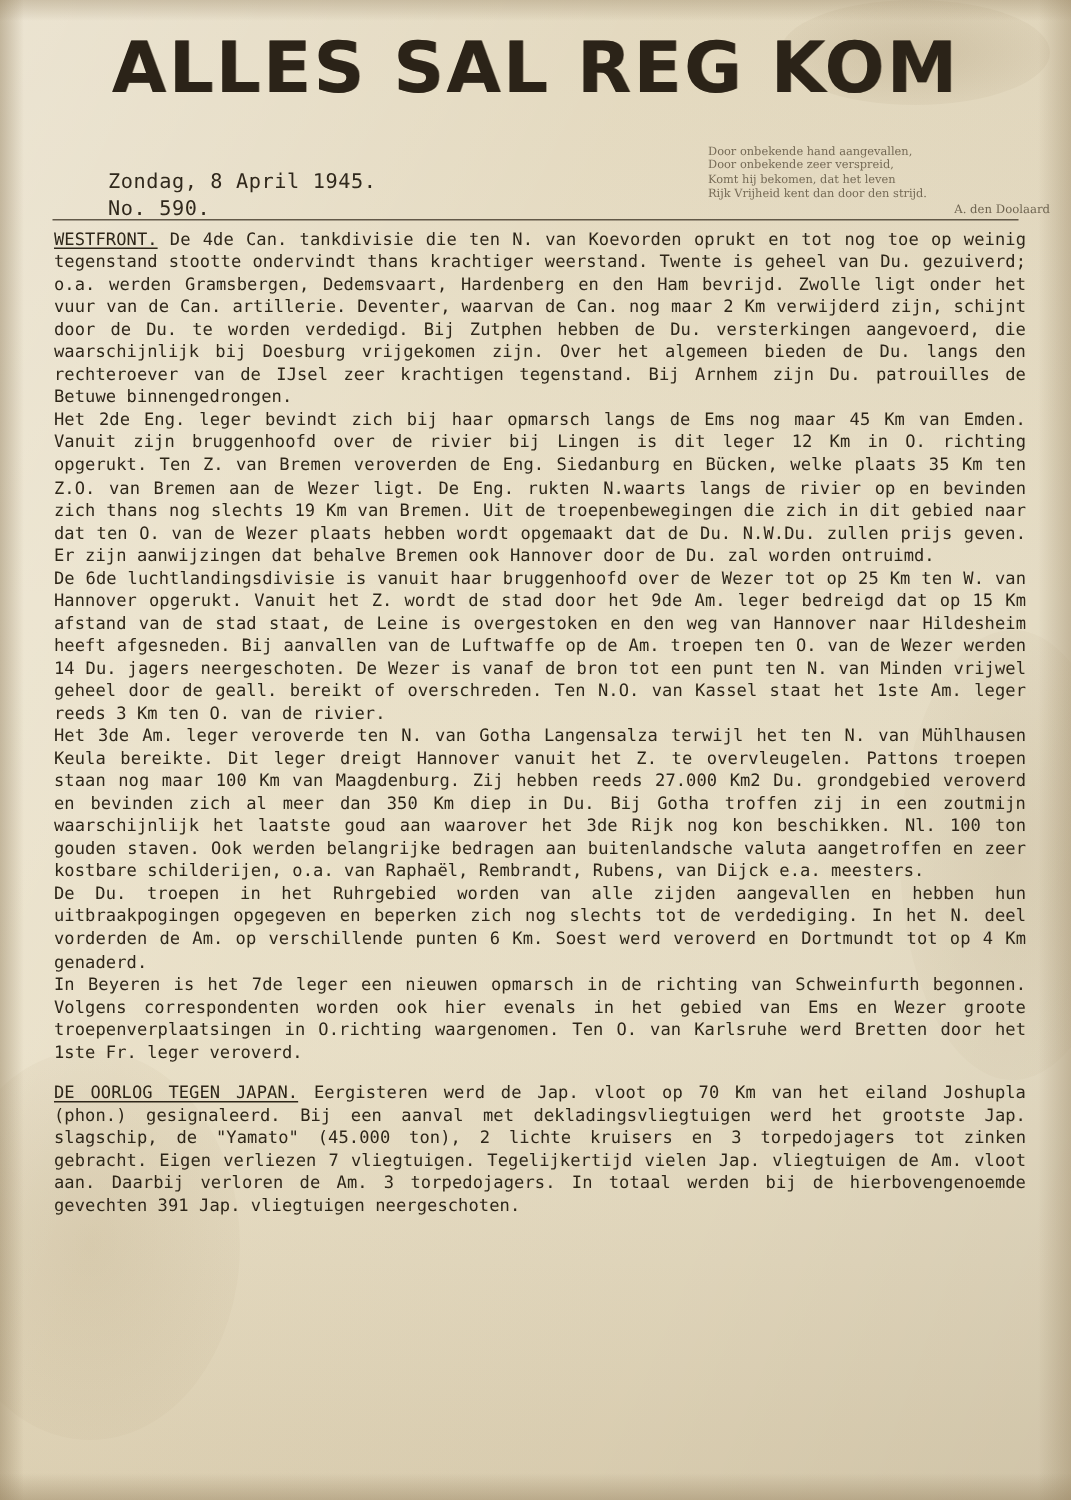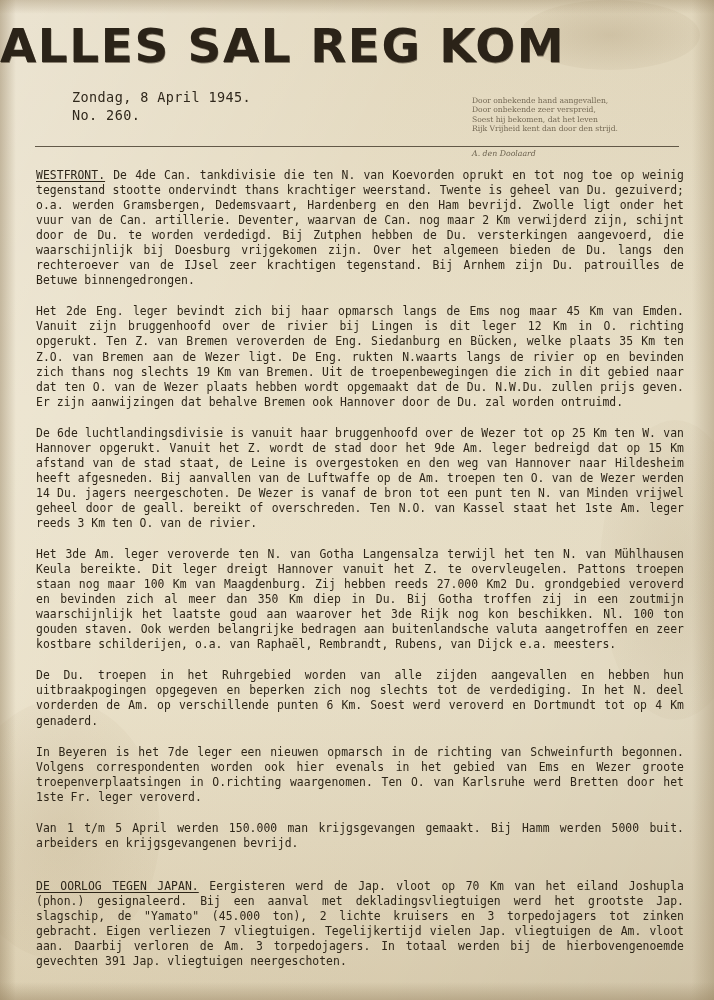--- a/index.html
+++ b/index.html
@@ -48,58 +48,58 @@
   .blotch {
     position: absolute;
     border-radius: 50%;
     pointer-events: none;
   }
 
   .masthead {
     position: absolute;
     left: 0; top: 18px;
     width: 714px;
-    text-align: left;
+    text-align: center;
     font-family: "DejaVu Sans", sans-serif;
     font-weight: bold;
     font-size: 47px;
     letter-spacing: 1.5px;
     color: #2b2318;
     text-shadow: 0.5px 0.5px 0 rgba(60,50,34,0.55);
     white-space: nowrap;
   }
 
   .issue-block {
     position: absolute;
     left: 72px;
-    top: 88px;
+    top: 112px;
     font-size: 13.5px;
     line-height: 18px;
     color: #30281c;
     letter-spacing: 0.4px;
   }
 
   .handnote {
     position: absolute;
     right: 14px;
     top: 96px;
     width: 228px;
     font-family: "DejaVu Serif", serif;
     font-size: 7.6px;
     line-height: 9.4px;
     color: #6f6450;
     text-align: left;
     opacity: 0.95;
   }
   .handnote .sig {
     display: block;
-    margin-top: 15px;
+    text-align: right;
+    margin-top: 1px;
     font-size: 7.8px;
     color: #665c49;
-    font-style: italic;
   }
 
   .rule {
     position: absolute;
     left: 35px;
     top: 146px;
     width: 644px;
     height: 1px;
     background: #4a4131;
     opacity: 0.85;
@@ -109,21 +109,21 @@
     position: absolute;
     left: 36px;
     top: 152px;
     width: 648px;
     font-size: 11.4px;
     line-height: 15.05px;
     color: #2e2619;
     letter-spacing: 0.05px;
   }
   .para {
-    margin: 16px 0 0 0;
+    margin: 0 0 0 0;
     white-space: pre-wrap;
     text-align: justify;
     text-justify: inter-character;
   }
   .section-head {
     text-decoration: underline;
     text-underline-offset: 2px;
   }
   .gap { height: 6px; }
 </style>
@@ -138,48 +138,47 @@
   <div class="edge-bottom"></div>
 
   <div class="blotch" style="left:520px; top:0px; width:180px; height:70px; background:radial-gradient(ellipse at center, rgba(150,128,90,0.25), rgba(150,128,90,0));"></div>
   <div class="blotch" style="left:-40px; top:700px; width:200px; height:260px; background:radial-gradient(ellipse at center, rgba(160,138,98,0.18), rgba(160,138,98,0));"></div>
   <div class="blotch" style="left:600px; top:420px; width:150px; height:300px; background:radial-gradient(ellipse at center, rgba(158,136,96,0.16), rgba(158,136,96,0));"></div>
 
   <div class="masthead">ALLES SAL REG KOM</div>
 
   <div class="issue-block">
     <div>Zondag, 8 April 1945.</div>
-    <div>No. 260.</div>
+    <div>No. 590.</div>
   </div>
 
   <div class="handnote">
     <div>Door onbekende hand aangevallen,</div>
     <div>Door onbekende zeer verspreid,</div>
-    <div>Soest hij bekomen, dat het leven</div>
+    <div>Komt hij bekomen, dat het leven</div>
     <div>Rijk Vrijheid kent dan door den strijd.</div>
     <span class="sig">A. den Doolaard</span>
   </div>
 
   <div class="rule"></div>
 
   <div class="body">
 
     <p class="para"><span class="section-head">WESTFRONT.</span><span> De 4de Can. tankdivisie die ten N. van Koevorden oprukt en tot nog toe op weinig tegenstand stootte ondervindt thans krachtiger weerstand. Twente is geheel van Du. gezuiverd; o.a. werden Gramsbergen, Dedemsvaart, Hardenberg en den Ham bevrijd. Zwolle ligt onder het vuur van de Can. artillerie. Deventer, waarvan de Can. nog maar 2 Km verwijderd zijn, schijnt door de Du. te worden verdedigd. Bij Zutphen hebben de Du. versterkingen aangevoerd, die waarschijnlijk bij Doesburg vrijgekomen zijn. Over het algemeen bieden de Du. langs den rechteroever van de IJsel zeer krachtigen tegenstand. Bij Arnhem zijn Du. patrouilles de Betuwe binnengedrongen.</span></p>
 
     <p class="para"><span>Het 2de Eng. leger bevindt zich bij haar opmarsch langs de Ems nog maar 45 Km van Emden. Vanuit zijn bruggenhoofd over de rivier bij Lingen is dit leger 12 Km in O. richting opgerukt. Ten Z. van Bremen veroverden de Eng. Siedanburg en Bücken, welke plaats 35 Km ten Z.O. van Bremen aan de Wezer ligt. De Eng. rukten N.waarts langs de rivier op en bevinden zich thans nog slechts 19 Km van Bremen. Uit de troepenbewegingen die zich in dit gebied naar dat ten O. van de Wezer plaats hebben wordt opgemaakt dat de Du. N.W.Du. zullen prijs geven. Er zijn aanwijzingen dat behalve Bremen ook Hannover door de Du. zal worden ontruimd.</span></p>
 
     <p class="para"><span>De 6de luchtlandingsdivisie is vanuit haar bruggenhoofd over de Wezer tot op 25 Km ten W. van Hannover opgerukt. Vanuit het Z. wordt de stad door het 9de Am. leger bedreigd dat op 15 Km afstand van de stad staat, de Leine is overgestoken en den weg van Hannover naar Hildesheim heeft afgesneden. Bij aanvallen van de Luftwaffe op de Am. troepen ten O. van de Wezer werden 14 Du. jagers neergeschoten. De Wezer is vanaf de bron tot een punt ten N. van Minden vrijwel geheel door de geall. bereikt of overschreden. Ten N.O. van Kassel staat het 1ste Am. leger reeds 3 Km ten O. van de rivier.</span></p>
 
     <p class="para"><span>Het 3de Am. leger veroverde ten N. van Gotha Langensalza terwijl het ten N. van Mühlhausen Keula bereikte. Dit leger dreigt Hannover vanuit het Z. te overvleugelen. Pattons troepen staan nog maar 100 Km van Maagdenburg. Zij hebben reeds 27.000 Km2 Du. grondgebied veroverd en bevinden zich al meer dan 350 Km diep in Du. Bij Gotha troffen zij in een zoutmijn waarschijnlijk het laatste goud aan waarover het 3de Rijk nog kon beschikken. Nl. 100 ton gouden staven. Ook werden belangrijke bedragen aan buitenlandsche valuta aangetroffen en zeer kostbare schilderijen, o.a. van Raphaël, Rembrandt, Rubens, van Dijck e.a. meesters.</span></p>
 
     <p class="para"><span>De Du. troepen in het Ruhrgebied worden van alle zijden aangevallen en hebben hun uitbraakpogingen opgegeven en beperken zich nog slechts tot de verdediging. In het N. deel vorderden de Am. op verschillende punten 6 Km. Soest werd veroverd en Dortmundt tot op 4 Km genaderd.</span></p>
 
     <p class="para"><span>In Beyeren is het 7de leger een nieuwen opmarsch in de richting van Schweinfurth begonnen. Volgens correspondenten worden ook hier evenals in het gebied van Ems en Wezer groote troepenverplaatsingen in O.richting waargenomen. Ten O. van Karlsruhe werd Bretten door het 1ste Fr. leger veroverd.</span></p>
 
-    <p class="para"><span>Van 1 t/m 5 April werden 150.000 man krijgsgevangen gemaakt. Bij Hamm werden 5000 buit. arbeiders en krijgsgevangenen bevrijd.</span></p>
 
     <div class="gap"></div>
 
 
     <div class="gap"></div>
 
     <p class="para"><span class="section-head">DE OORLOG TEGEN JAPAN.</span><span> Eergisteren werd de Jap. vloot op 70 Km van het eiland Joshupla (phon.) gesignaleerd. Bij een aanval met dekladingsvliegtuigen werd het grootste Jap. slagschip, de "Yamato" (45.000 ton), 2 lichte kruisers en 3 torpedojagers tot zinken gebracht. Eigen verliezen 7 vliegtuigen. Tegelijkertijd vielen Jap. vliegtuigen de Am. vloot aan. Daarbij verloren de Am. 3 torpedojagers. In totaal werden bij de hierbovengenoemde gevechten 391 Jap. vliegtuigen neergeschoten.</span></p>
 
   </div>
 </div>

